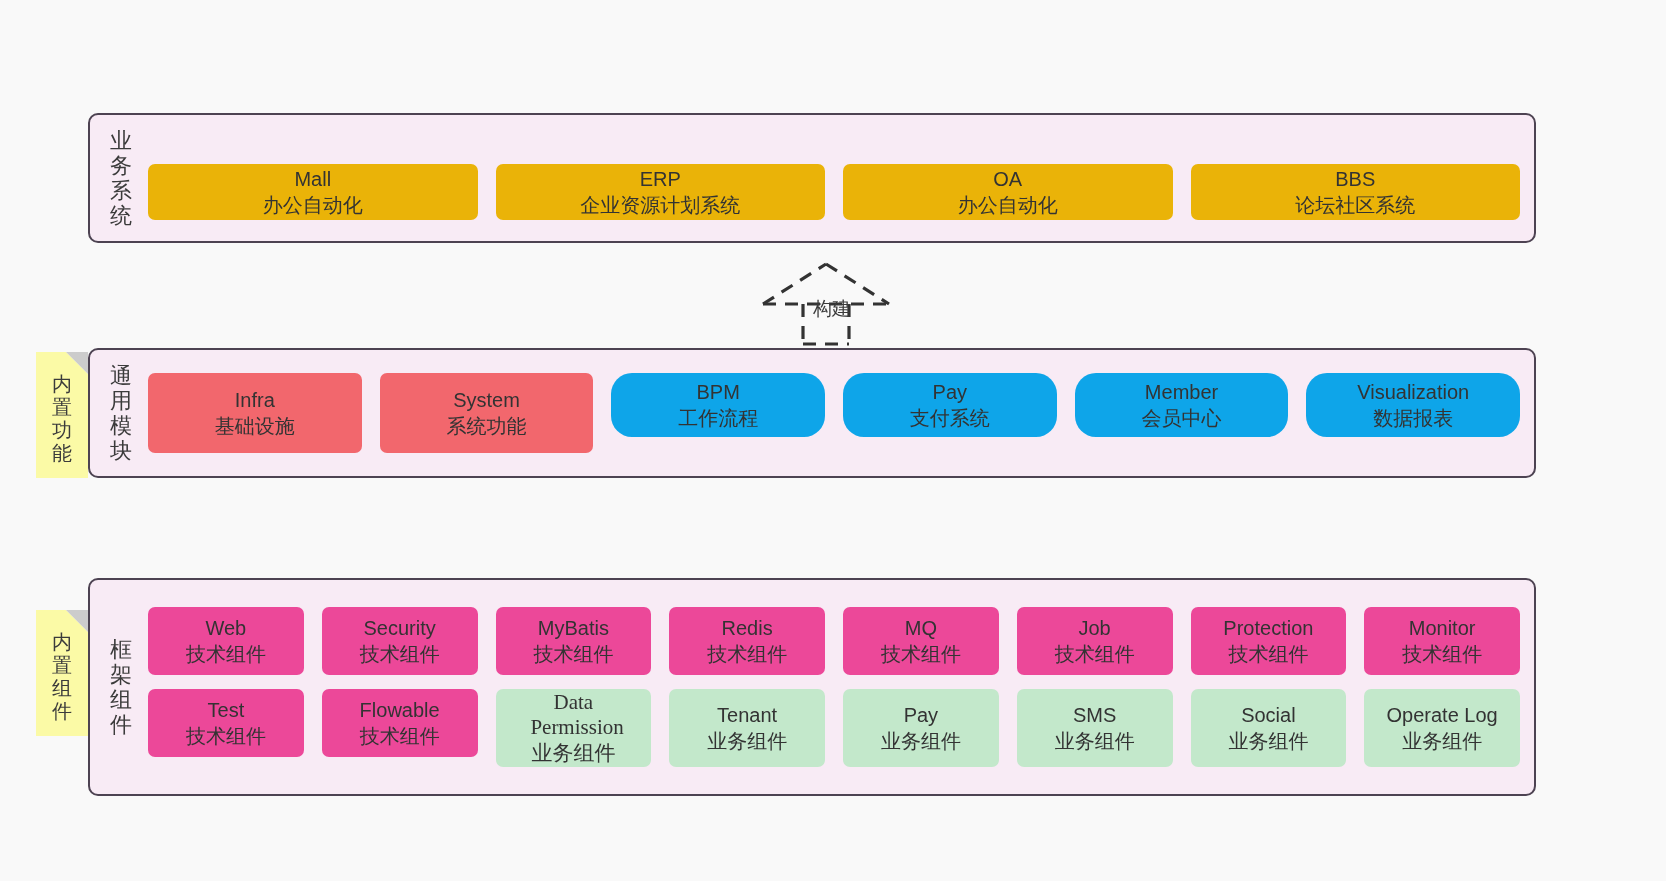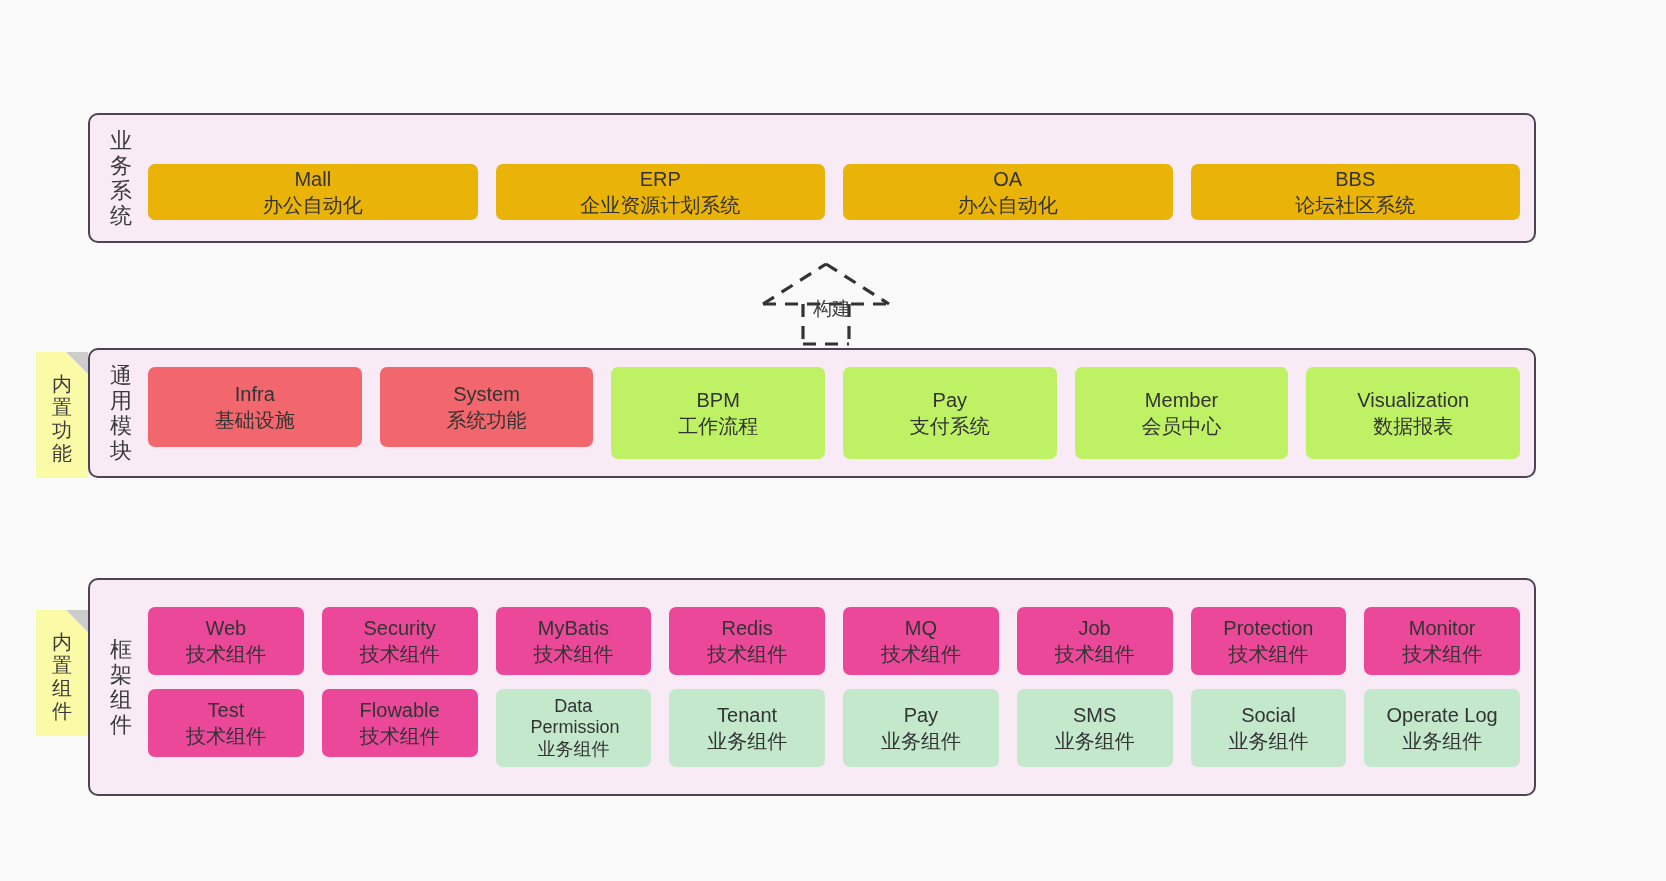--- a/index.html
+++ b/index.html
@@ -69,21 +69,21 @@
     color:#333333;
     box-sizing:border-box;
     padding:4px 6px;
     overflow:hidden;
   }
   .box .en{display:block;white-space:normal;}
   .box .cn{display:block;}
 
   .box.blue      {background:#eab308;height:56px;margin-top:28px;}
   .box.red       {background:#f2676d;height:80px;}
-  .box.pink      {background:#bef264;height:92px;}
+  .box.pink      {background:#0ea5e9;height:64px;border-radius:21px;}
   .box.green     {background:#ec4899;height:68px;}
   .box.lightgreen{background:#c3e8cb;height:78px;}
 
   
   .note{
     position:absolute;
     width:52px;
     background:#fbfaa6;
     color:#3b3b3b;
     font-size:20px;
@@ -262,21 +262,21 @@
       </div>
       <div class="row">
         <div class="box green">
           <span class="en">Test</span>
           <span class="cn">技术组件</span>
         </div>
         <div class="box green">
           <span class="en">Flowable</span>
           <span class="cn">技术组件</span>
         </div>
-        <div class="box lightgreen" style="font-size:18px;line-height:1.2;">
+        <div class="box lightgreen" style="font-size:21px;line-height:1.2;font-family:Liberation Serif, serif;">
           <span class="en" style="max-width:86px;">Data Permission</span>
           <span class="cn">业务组件</span>
         </div>
         <div class="box lightgreen">
           <span class="en">Tenant</span>
           <span class="cn">业务组件</span>
         </div>
         <div class="box lightgreen">
           <span class="en">Pay</span>
           <span class="cn">业务组件</span>

